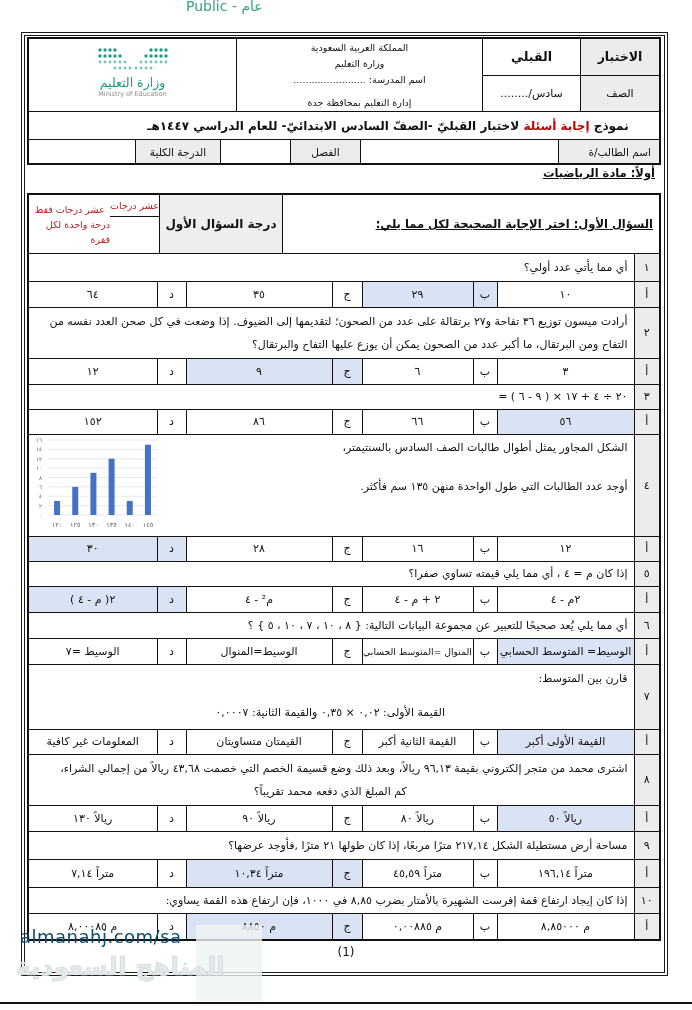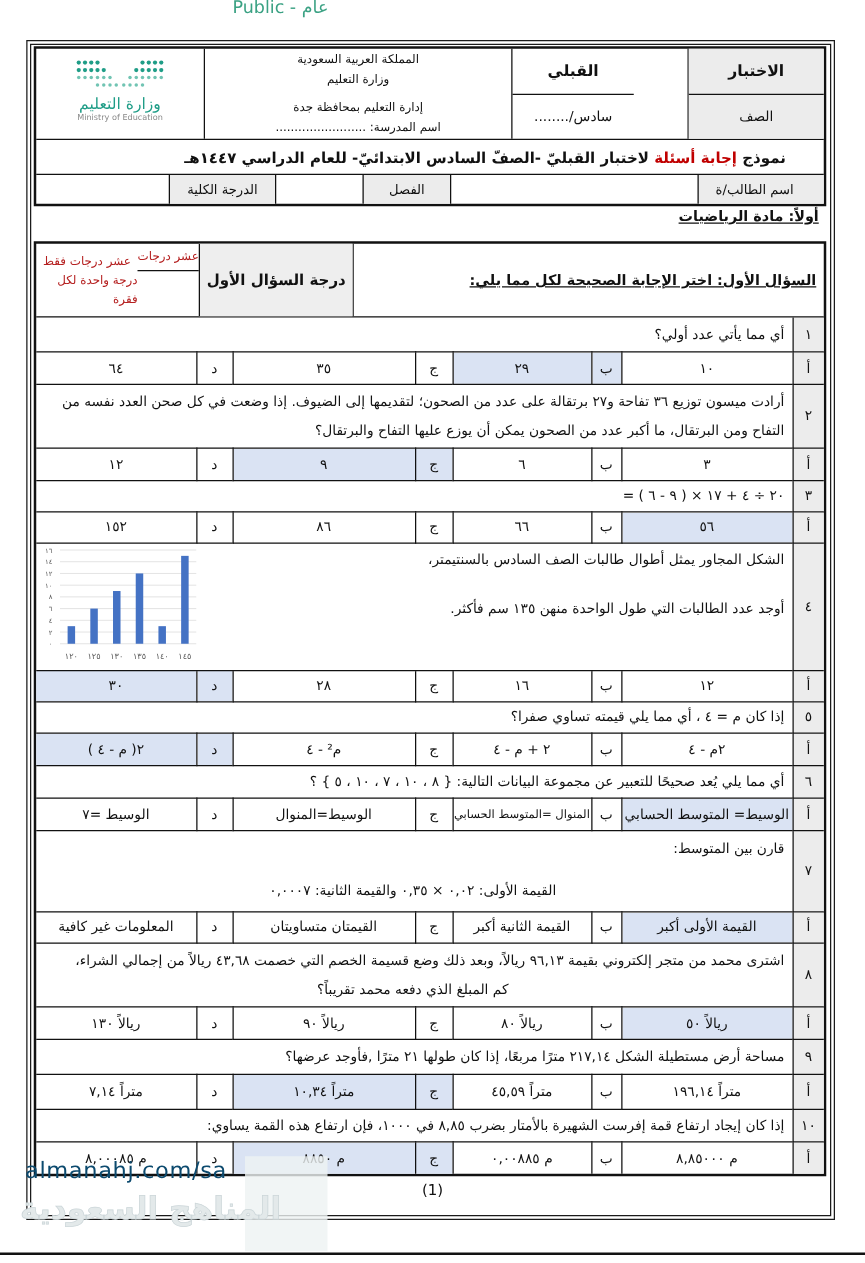--- a/index.html
+++ b/index.html
@@ -13,39 +13,39 @@
   .outer-frame { position: absolute; left: 21px; top: 32px; width: 647px; height: 944px;
                  border: 4px double #1a1a1a; box-sizing: border-box; }
 
   
   .hdr { position: absolute; left: 27px; top: 37px; width: 634px; height: 128px;
          border: 2px solid #111; box-sizing: border-box; direction: rtl; background: #fff; }
   .hdr-top { display: flex; height: 72px; border-bottom: 1px solid #111; }
   .hdr-col { display: flex; flex-direction: column; border-left: 1px solid #111; box-sizing: border-box; }
   .hdr-col .cell { flex: 1; display: flex; align-items: center; justify-content: center; }
   .hdr-col .cell + .cell { border-top: 1px solid #111; }
-  .c-exam { width: 109px; margin-left: 43px; }
+  .c-exam { width: 79px; }
   .c-exam .cell { background: var(--gray); }
   .c-val { width: 98px; }
   .c-mid { width: 246px; display: block; padding-top: 1px; text-align: center; font-size: 9.5px; }
   .c-mid .ml { line-height: 16px; height: 16px; white-space: nowrap; }
   .c-mid .ml.gap { margin-top: 7px; }
   .c-logo { flex: 1; border-left: none; align-items: center; justify-content: flex-start; padding-top: 8px; }
   .bold12 { font-weight: bold; font-size: 12.5px; }
   .n11 { font-size: 11px; }
   .logo-ar { color: var(--teal); font-size: 12.5px; margin-top: 5px; line-height: 14px; }
   .logo-en { color: #8a8a8a; font-size: 6.5px; direction: ltr; line-height: 9px; }
   .hdr-title { height: 27px; border-bottom: 1px solid #111; display: flex; align-items: center;
                justify-content: center; font-weight: bold; font-size: 12px; padding-left: 88px; white-space: nowrap; }
   .hdr-title .red { color: var(--red); }
   .hdr-student { display: flex; height: 23px; font-size: 10.5px; }
   .hdr-student .sc { border-left: 1px solid #111; display: flex; align-items: center; justify-content: center;
                      box-sizing: border-box; }
   .hdr-student .sc.lab { background: var(--gray); }
-  .hdr-student .sc.lab.name { justify-content: flex-start; padding-right: 24px; }
+  .hdr-student .sc.lab.name { justify-content: flex-start; padding-right: 8px; }
   .hdr-student .sc:last-child { border-left: none; flex: 1; }
 
   .section-title { position: absolute; right: 37px; top: 166px; font-size: 11.5px; font-weight: bold;
                    text-decoration: underline; direction: rtl; white-space: nowrap; }
 
   
   .qb { position: absolute; left: 27px; top: 193px; width: 634px; height: 748px; border: 2px solid #111;
         box-sizing: border-box; direction: rtl; background: #fff; }
   .qb-head { height: 58px; border-bottom: 1px solid #111; display: flex; }
   .qb-title { width: 377px; border-left: 1px solid #111; box-sizing: border-box; display: flex; align-items: center;
@@ -98,22 +98,22 @@
         <div class="cell bold12">الاختبار</div>
         <div class="cell n11">الصف</div>
       </div>
       <div class="hdr-col c-val">
         <div class="cell bold12">القبلي</div>
         <div class="cell n11">سادس/........</div>
       </div>
       <div class="hdr-col c-mid">
         <div class="ml">المملكة العربية السعودية</div>
         <div class="ml">وزارة التعليم</div>
+        <div class="ml">اسم المدرسة: ........................</div>
         <div class="ml gap">إدارة التعليم بمحافظة جدة</div>
-        <div class="ml">اسم المدرسة: ........................</div>
       </div>
       <div class="hdr-col c-logo">
         <svg id="logo-dots" width="72" height="24" viewBox="0 0 72 24">
             <circle cx="3" cy="3" r="1.7" fill="#1f9d87"></circle>
             <circle cx="69" cy="3" r="1.7" fill="#1f9d87"></circle>
             <circle cx="8" cy="3" r="1.7" fill="#1f9d87"></circle>
             <circle cx="64" cy="3" r="1.7" fill="#1f9d87"></circle>
             <circle cx="13" cy="3" r="1.7" fill="#1f9d87"></circle>
             <circle cx="59" cy="3" r="1.7" fill="#1f9d87"></circle>
             <circle cx="18" cy="3" r="1.7" fill="#1f9d87"></circle>

